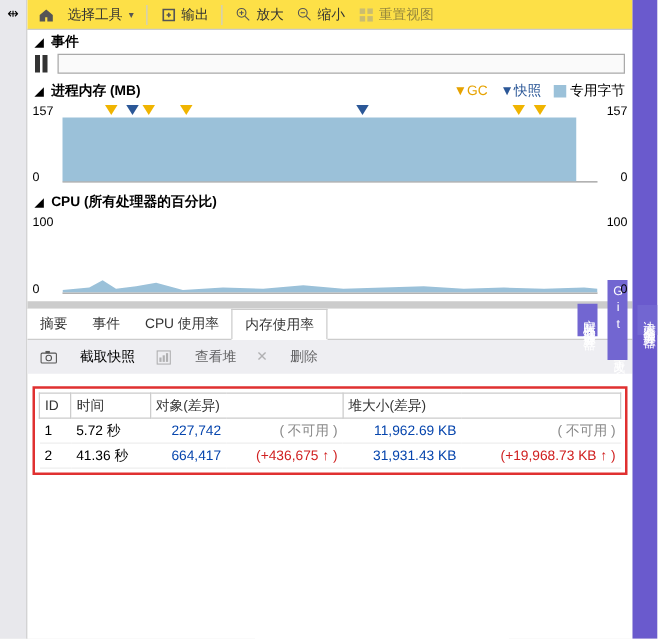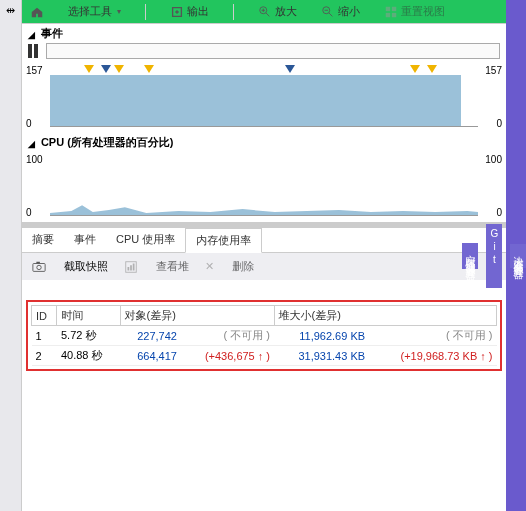--- a/index.html
+++ b/index.html
@@ -1,20 +1,20 @@
 <!DOCTYPE html>
 <html><head>
 <meta charset="utf-8">
 <style>
 * { box-sizing: border-box; margin: 0; padding: 0; font-family: "Microsoft YaHei", "Segoe UI", sans-serif; }
 body { background: #f0f0f0; font-size: 11px; width: 526px; height: 511px; overflow: hidden; position: relative; }
 .root { display: flex; height: 511px; }
 .left-gutter { width: 22px; background: #e8e8ec; border-right: 1px solid #ccc; display: flex; flex-direction: column; align-items: center; padding-top: 4px; gap: 6px; }
 .main-col { flex: 1; display: flex; flex-direction: column; background: #fff; }
-.topbar { height: 24px; background: #22c55e; border-bottom: 1px solid #ccc; display: flex; align-items: center; padding: 0 4px; gap: 16px; font-size: 11px; color: #333; }
+.topbar { height: 24px; background: #fde047; border-bottom: 1px solid #ccc; display: flex; align-items: center; padding: 0 4px; gap: 2px; font-size: 11px; color: #333; }
 .topbar .sep { width: 1px; height: 16px; background: #ccc; margin: 0 4px; }
 .tb-btn { display: flex; align-items: center; gap: 3px; padding: 2px 4px; cursor: pointer; }
 .caret::after { content: "▾"; font-size: 8px; margin-left: 2px; color: #555; }
 .diag-panel { padding: 4px 6px 2px 6px; background: #fff; }
 .diag-title { font-size: 11px; font-weight: bold; }
 .timeline { position: relative; height: 26px; border-bottom: 1px solid #999; }
 .timeline .tick { position: absolute; top: 0; font-size: 10px; color: #333; }
 .timeline .tickline { position: absolute; width: 1px; background: #000; height: 10px; bottom: 0; }
 .tick-bar { position: absolute; bottom: 0; width: 6px; height: 12px; background: #000; }
 .sect-head { display: flex; align-items: center; gap: 4px; padding: 2px 6px; font-size: 11px; font-weight: bold; }
@@ -33,21 +33,21 @@
 .chart .plot { position: absolute; left: 22px; right: 22px; top: 2px; bottom: 2px; background: #fff; border-bottom: 1px solid #999; }
 .mem-area { position: absolute; left: 0; right: 4%; top: 8px; bottom: 0; background: #9bc1d9; }
 .gc-mark { position: absolute; top: -2px; width: 0; height: 0; border-left: 5px solid transparent; border-right: 5px solid transparent; border-top: 8px solid #f0b400; }
 .snap-mark { position: absolute; top: -2px; width: 0; height: 0; border-left: 5px solid transparent; border-right: 5px solid transparent; border-top: 8px solid #2b5797; }
 .splitter { height: 6px; background: #ccc; cursor: row-resize; }
 .tabs { display: flex; border-bottom: 1px solid #ccc; background: #fff; font-size: 11px; }
 .tab { padding: 4px 10px; cursor: pointer; color: #333; }
 .tab.active { border: 1px solid #ccc; border-bottom: 1px solid #fff; background: #fff; margin-bottom: -1px; }
 .toolbar2 { display: flex; align-items: center; gap: 8px; padding: 4px 6px; background: #eeeef2; font-size: 11px; }
 .tb2-btn { display: flex; align-items: center; gap: 18px; cursor: pointer; padding: 2px 4px; }
-.table-wrap { margin: 20px 4px; border: 2px solid #e03030; padding: 3px;}
+.table-wrap { margin: 10px 4px; border: 2px solid #e03030; padding: 3px;}
 table { width: 100%; border-collapse: collapse; font-size: 11px; }
 th { text-align: left; font-weight: normal; background: #fff; border: 1px solid #ccc; padding: 2px 4px; color: #333; }
 td { padding: 2px 4px; border-bottom: 1px solid #eee; }
 .link { color: #0645ad; cursor: pointer; }
 .up-arrow { color: #d02020; }
 .gray { color: #888; }
 .right-col { width: 20px; background: #6a5acd; color: #fff; writing-mode: vertical-rl; text-orientation: upright; font-size: 10px; display: flex; flex-direction: column; align-items: center; padding: 4px 0; gap: 8px; }
 .right-col .blk { background: #7266d1; padding: 4px 1px; cursor: pointer; letter-spacing: 2px; }
 svg.ic { width: 14px; height: 14px; }
 </style>
@@ -110,20 +110,32 @@
       <span>事件</span>
     </div>
     <div class="events-row">
       <div class="pause-ic">
           <span></span>
           <span></span>
         </div>
       <div class="events-track"></div>
     </div>
 
+    <div class="sect-head">
+      <span class="tri"></span>
+      <span>进程内存 (MB)</span>
+      <div class="legend">
+        <span class="lg-gc">▼<span>GC</span></span>
+        <span style="color:#2b5797">▼<span>快照</span></span>
+        <span class="lg-priv">
+            <span class="sq"></span>
+            <span>专用字节</span>
+          </span>
+      </div>
+    </div>
     <div class="chart">
       <span class="yl-l" style="top:0">157</span>
       <span class="yl-l" style="bottom:0">0</span>
       <span class="yl-r" style="top:0">157</span>
       <span class="yl-r" style="bottom:0">0</span>
       <div class="plot">
         <div class="mem-area"></div>
         <div class="gc-mark" style="left:8%"></div>
         <div class="snap-mark" style="left:12%"></div>
         <div class="gc-mark" style="left:15%"></div>
@@ -197,21 +209,21 @@
           <tr>
             <td>1</td>
             <td>5.72 秒</td>
             <td class="link" style="text-align:right">227,742</td>
             <td class="gray" style="text-align:right">( 不可用 )</td>
             <td class="link" style="text-align:right">11,962.69 KB</td>
             <td class="gray" style="text-align:right">( 不可用 )</td>
           </tr>
           <tr>
             <td>2</td>
-            <td>40.88 秒</td>
+            <td>41.36 秒</td>
             <td class="link" style="text-align:right">664,417</td>
             <td class="link up-arrow" style="text-align:right">(+436,675 ↑ )</td>
             <td class="link" style="text-align:right">31,931.43 KB</td>
             <td class="link up-arrow" style="text-align:right">(+19,968.73 KB ↑ )</td>
           </tr>
         </tbody>
       </table>
     </div>
 
   </div>

